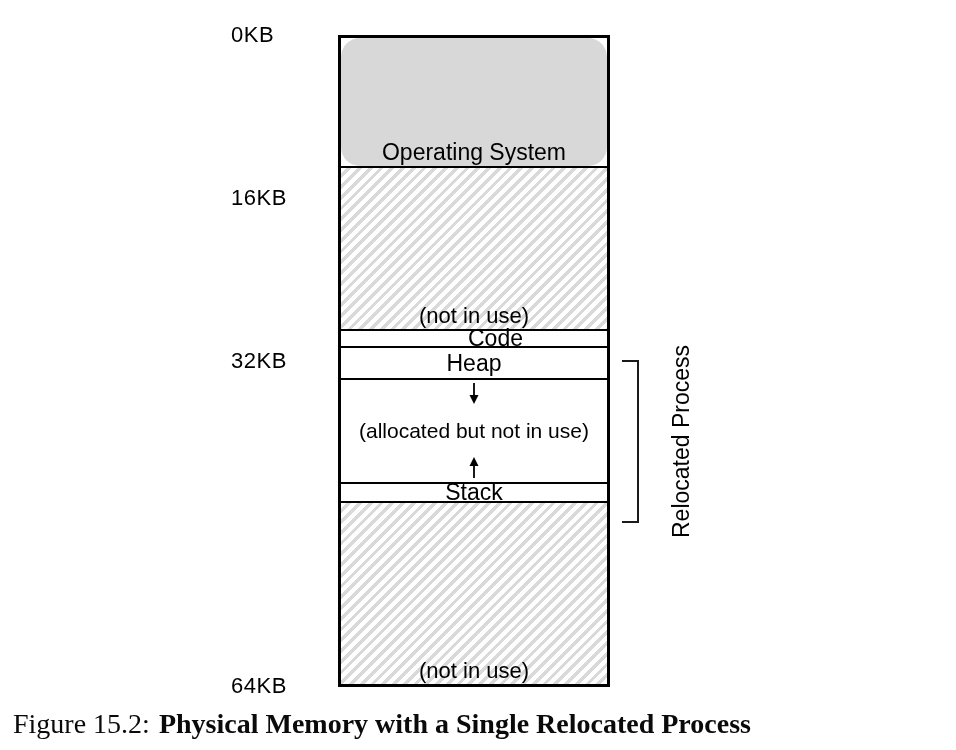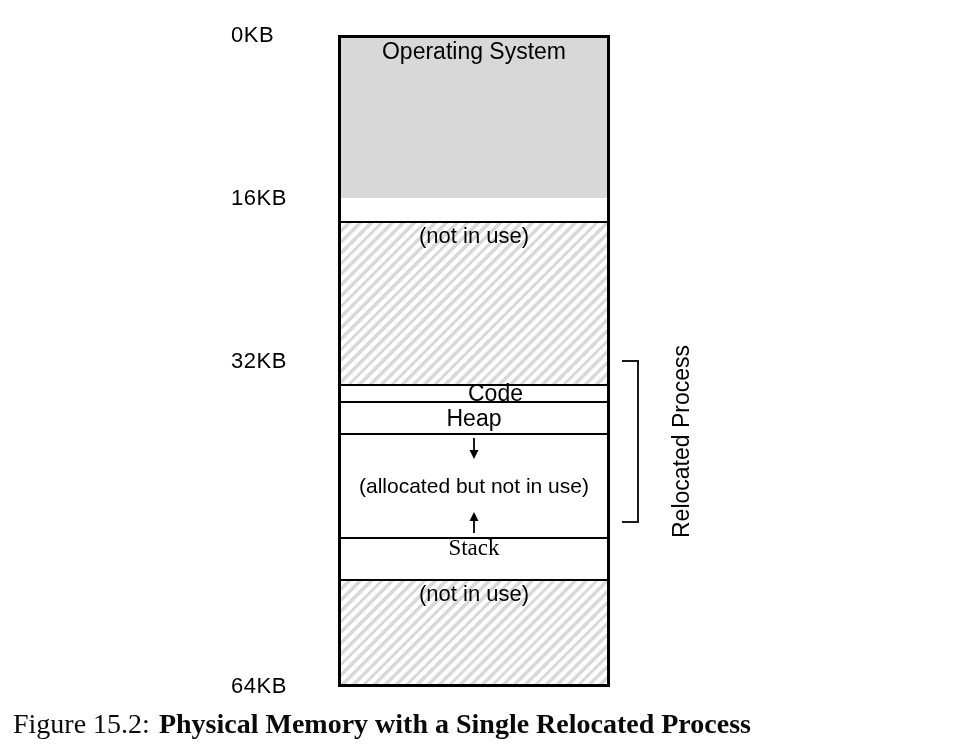--- a/index.html
+++ b/index.html
@@ -34,48 +34,48 @@
     height: 652px;
     border: 3px solid #000000;
     display: flex;
     flex-direction: column;
     background: #ffffff;
   }
   .sect { position: relative; width: 100%; }
   .sect + .sect { border-top: 2px solid #000000; }
 
   .sect-os {
-    height: 160px;
+    height: 128px;
     background: #d8d8d8;
-    display: flex; align-items: flex-start; justify-content: center;
+    display: flex; align-items: flex-end; justify-content: center; border-radius: 19px;
   }
   .sect-os span { font-size: 23px; }
 
   .hatch {
     background: repeating-linear-gradient(
       135deg,
       #ffffff 0px, #ffffff 4.2px,
       #d9d9d9 4.2px, #d9d9d9 7.6px
     );
-    display: flex; align-items: flex-start; justify-content: center; margin-top: 23px;
+    display: flex; align-items: flex-end; justify-content: center;
   }
   .hatch span { font-size: 22px; }
   .sect-niu1 { height: 163px; }
   .sect-niu2 { flex: 1; }
 
   .band {
     display: flex; align-items: center; justify-content: center;
     overflow: visible;
     background: #ffffff;
     z-index: 2;
   }
   .band span { font-size: 23px; line-height: 1; }
   .sect-code  { height: 17px; padding-left: 43px; }
   .sect-heap  { height: 32px; }
-  .sect-stack { height: 19px; font-family: Liberation Serif, serif; }
+  .sect-stack { height: 19px; }
 
   .sect-alloc { height: 104px; background: #ffffff; }
   .alloc-label {
     position: absolute;
     left: 0; right: 0; top: 50%;
     transform: translateY(-50%);
     text-align: center;
     font-size: 21px;
     white-space: nowrap;
   }

